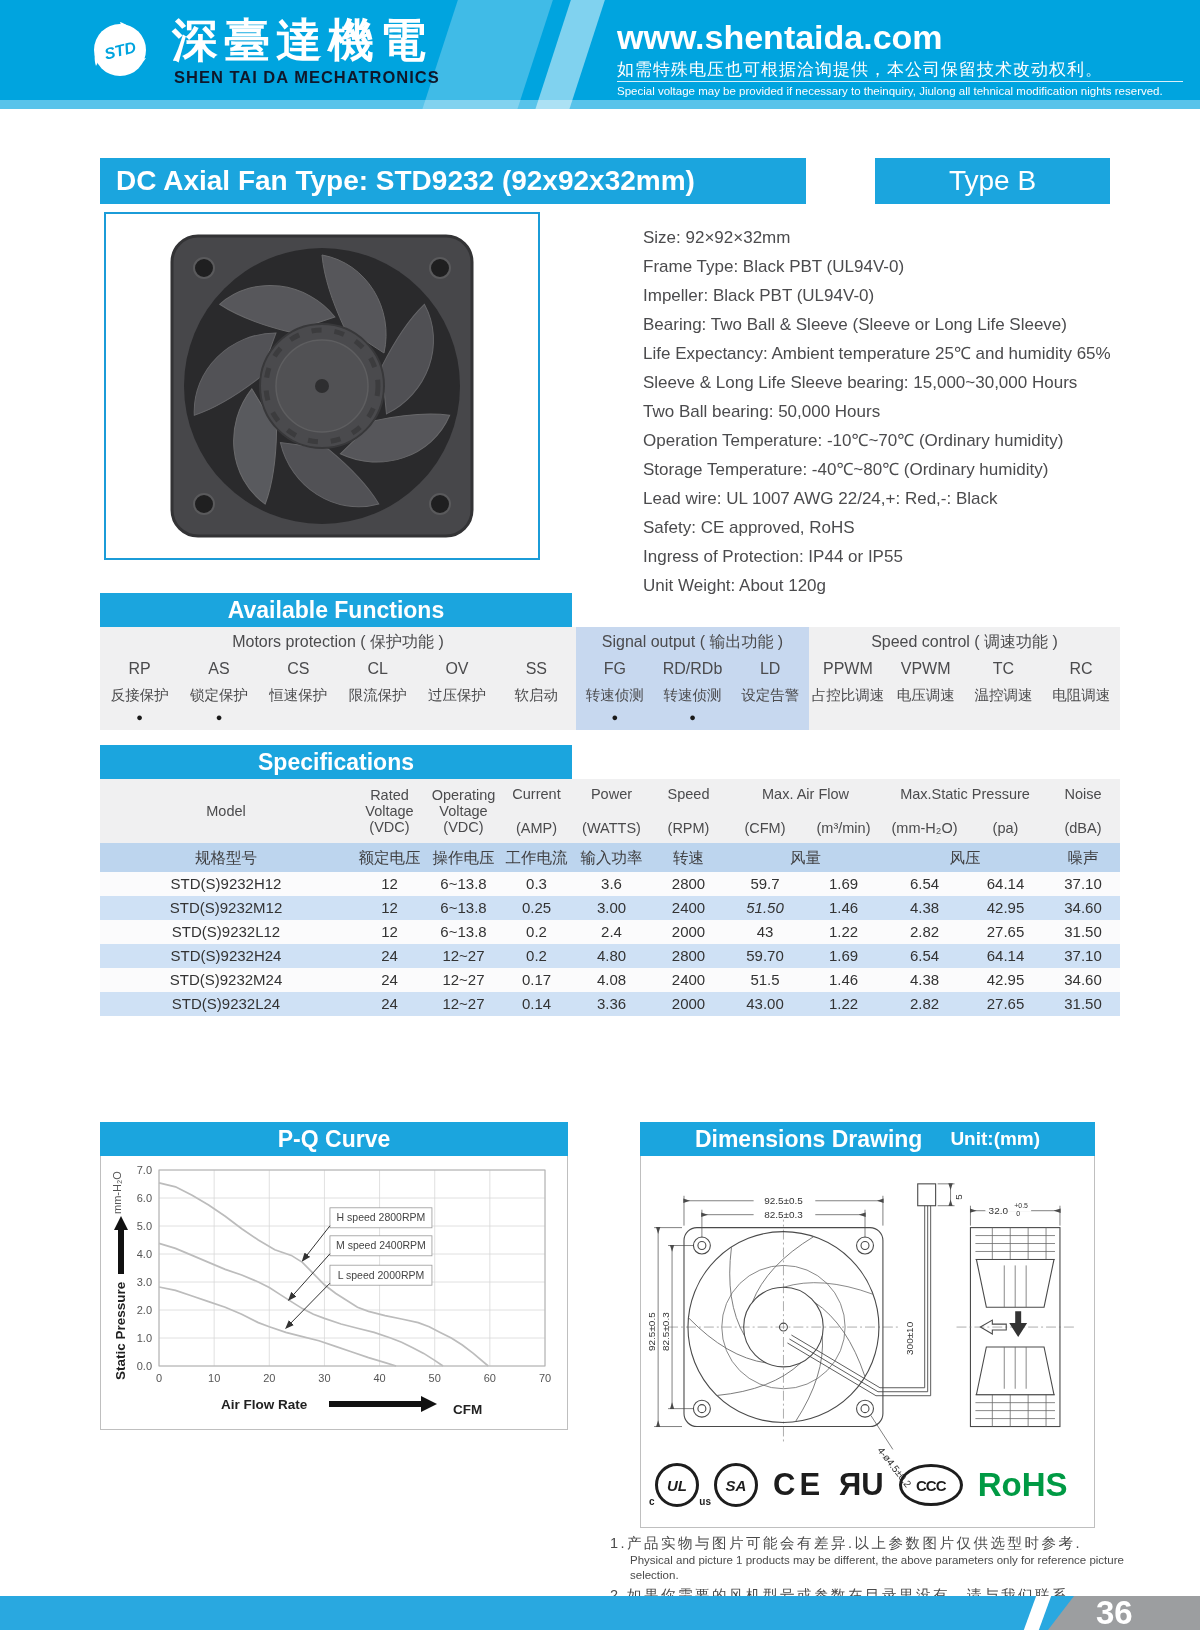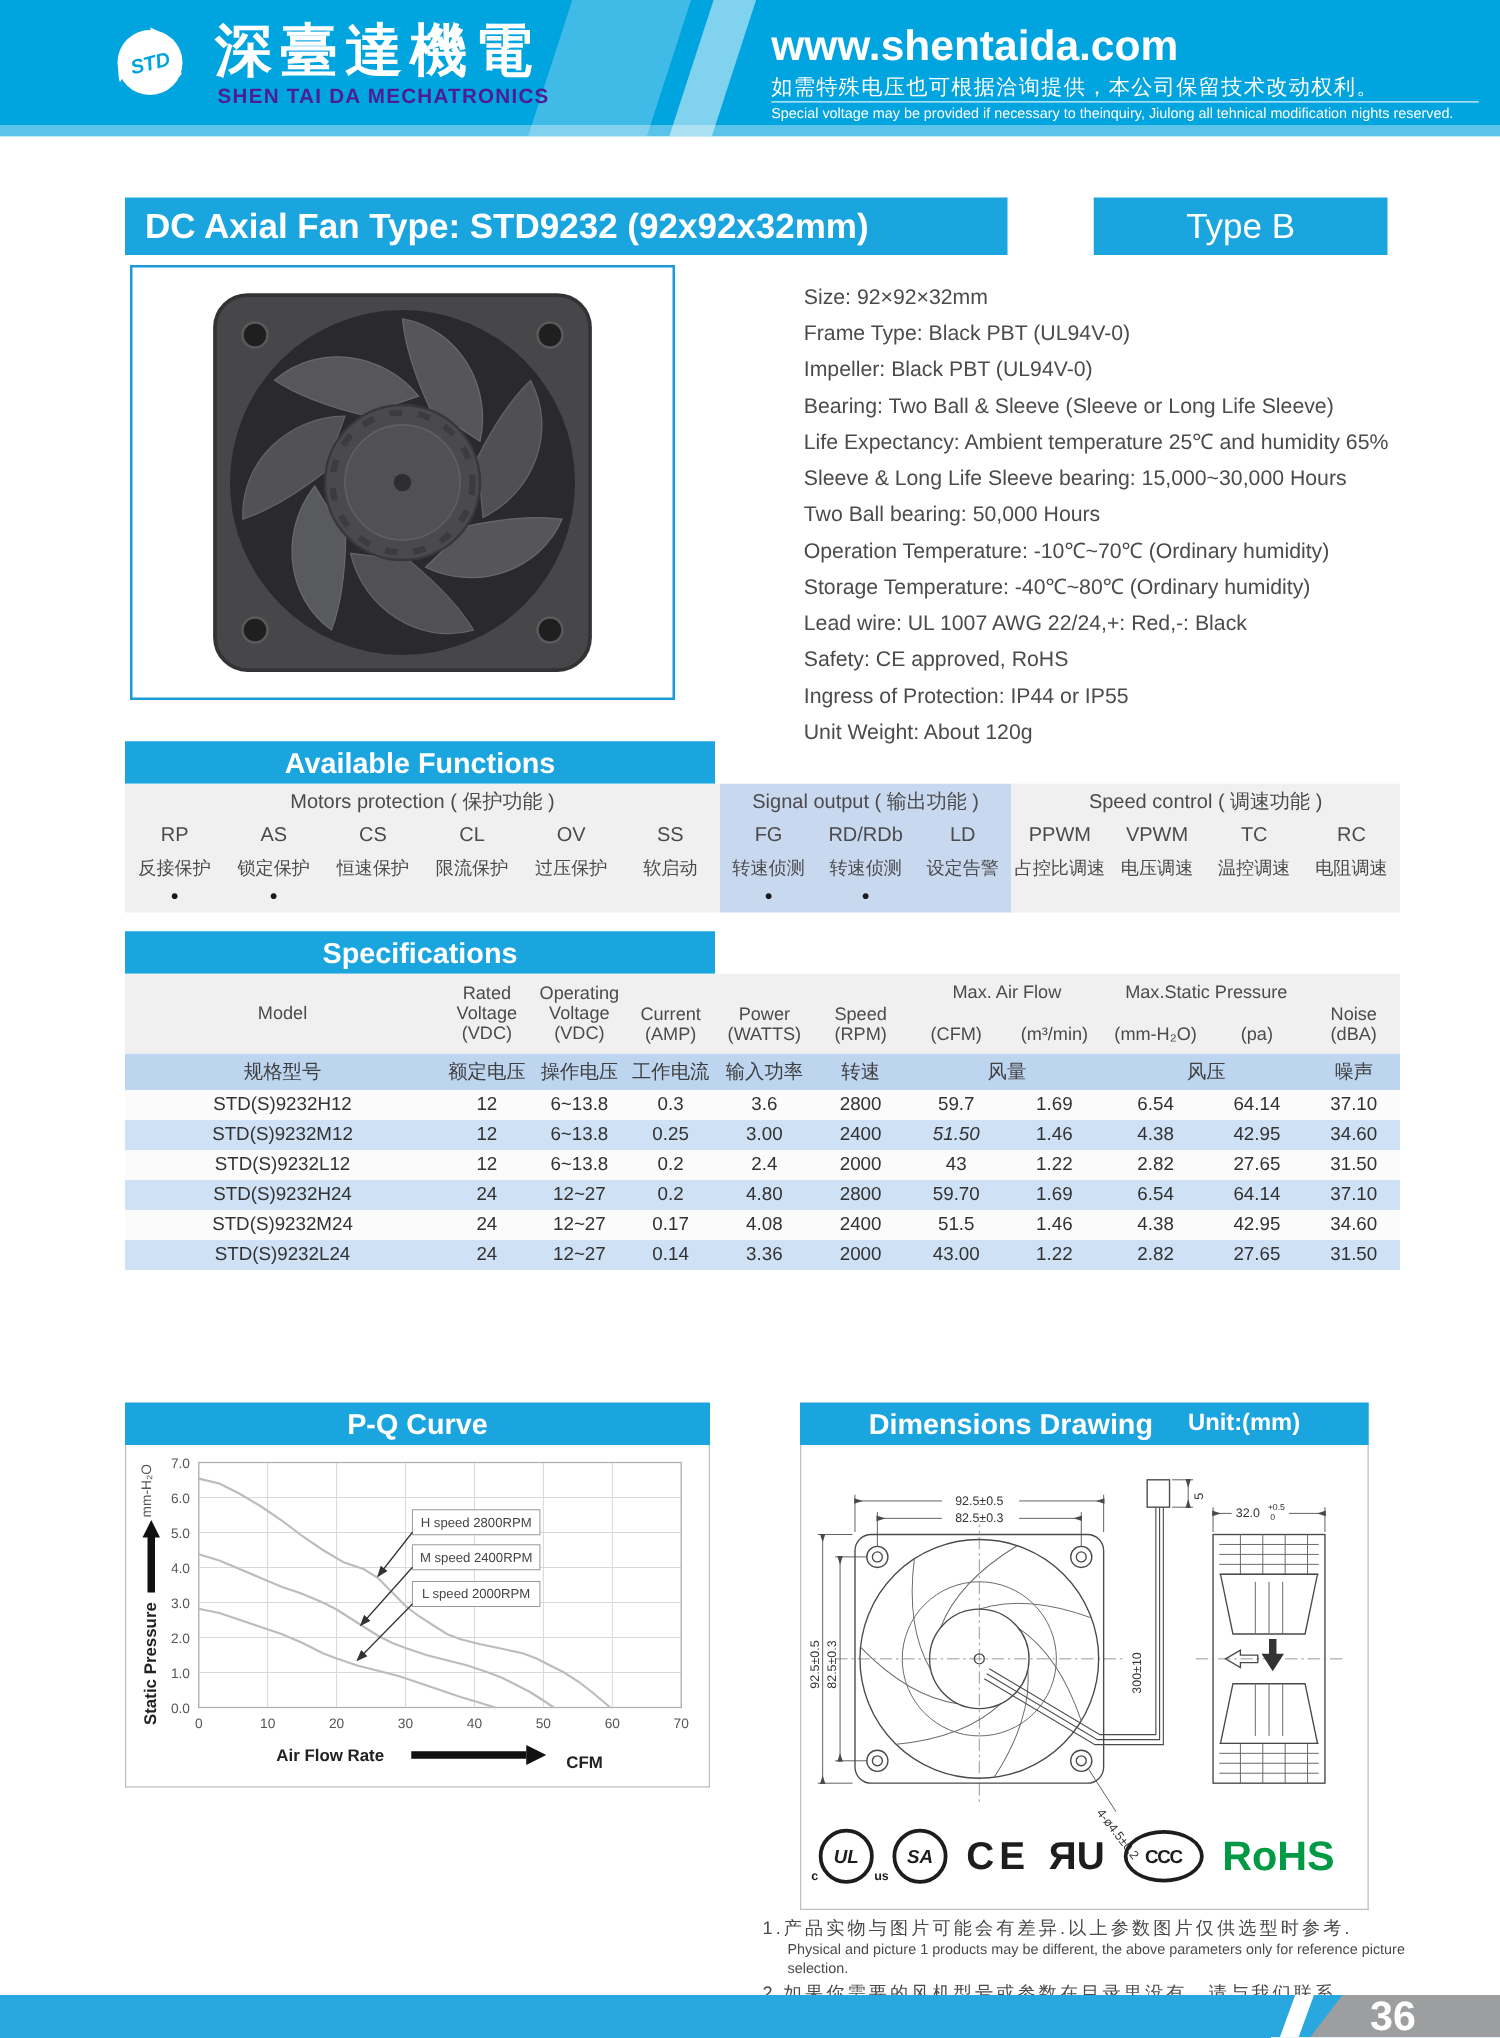--- a/index.html
+++ b/index.html
@@ -6,21 +6,21 @@
   .page{position:relative;width:1200px;height:1630px;background:#fff;overflow:hidden;
         font-family:"Liberation Sans",sans-serif;color:#3a3a3c;}
   
   .header{position:absolute;left:0;top:0;width:1200px;height:109px;background:#00a4df;overflow:hidden;}
   .hstripe{position:absolute;top:-15px;height:140px;transform:skewX(-18deg);}
   .hstripe.a{left:440px;width:95px;background:rgba(255,255,255,.25);}
   .hstripe.b{left:553px;width:34px;background:rgba(255,255,255,.5);}
   .header-bottom-strip{position:absolute;left:0;bottom:0;width:100%;height:9px;background:rgba(255,255,255,.35);}
   .logo-icon{position:absolute;left:88px;top:18px;width:64px;height:64px;}
   .company-cn{position:absolute;left:172px;top:10px;font-size:46px;font-weight:bold;color:#fff;letter-spacing:6px;}
-  .company-en{position:absolute;left:174px;top:68px;font-size:16.5px;font-weight:bold;color:#4c1d95;letter-spacing:1px;}
+  .company-en{position:absolute;left:174px;top:68px;font-size:16.5px;font-weight:bold;color:#0f172a;letter-spacing:1px;}
   .website{position:absolute;left:617px;top:18px;font-size:34px;font-weight:bold;color:#fff;}
   .tagline-cn{position:absolute;left:617px;top:58px;font-size:17px;color:#fff;letter-spacing:1px;}
   .tagline-rule{position:absolute;left:617px;top:81px;width:566px;height:1px;background:rgba(255,255,255,.85);}
   .tagline-en{position:absolute;left:617px;top:85px;font-size:11.5px;color:#fff;}
   
   .title-main{position:absolute;left:100px;top:158px;width:706px;height:46px;background:#1ba5de;color:#fff;
               font-size:28px;font-weight:bold;line-height:46px;padding-left:16px;box-sizing:border-box;}
   .title-type{position:absolute;left:875px;top:158px;width:235px;height:46px;background:#1ba5de;color:#fff;
               font-size:28px;font-weight:normal;line-height:46px;text-align:center;}
   
@@ -38,21 +38,21 @@
   .func-items{display:flex;}
   .func-item{flex:1;text-align:center;}
   .f-code{height:28px;line-height:28px;font-size:16px;color:#4b4b4d;}
   .f-cn{height:26px;line-height:24px;font-size:14.5px;color:#4b4b4d;}
   .f-dot{height:21px;line-height:16px;font-size:11px;color:#1a1a1a;}
   
   .spec-table{position:absolute;left:100px;top:779px;width:1020px;}
   .spec-head-en{display:flex;height:64px;background:#f0f0f1;font-size:14.5px;color:#4b4b4d;}
   .spec-head-en .col{display:flex;flex-direction:column;justify-content:center;align-items:center;
                      box-sizing:border-box;line-height:16px;text-align:center;}
-  .spec-head-en .col.between{justify-content:flex-end;padding:7px 0;}
+  .spec-head-en .col.between{justify-content:space-between;padding:7px 0;}
   .colgroup{display:flex;flex-direction:column;justify-content:space-between;padding:7px 0;box-sizing:border-box;}
   .glabel{text-align:center;line-height:16px;}
   .gunits{display:flex;}
   .gunits span{display:inline-block;text-align:center;line-height:16px;}
   .spec-head-cn{display:flex;height:29px;line-height:29px;background:#bdd5ee;font-size:15.5px;color:#3f3f41;}
   .spec-head-cn div{text-align:center;}
   .spec-row{display:flex;height:24px;line-height:24px;background:#fbfbfc;font-size:15px;color:#333;}
   .spec-row.alt{background:#cfe1f5;}
   .spec-row .cell{text-align:center;}
   

